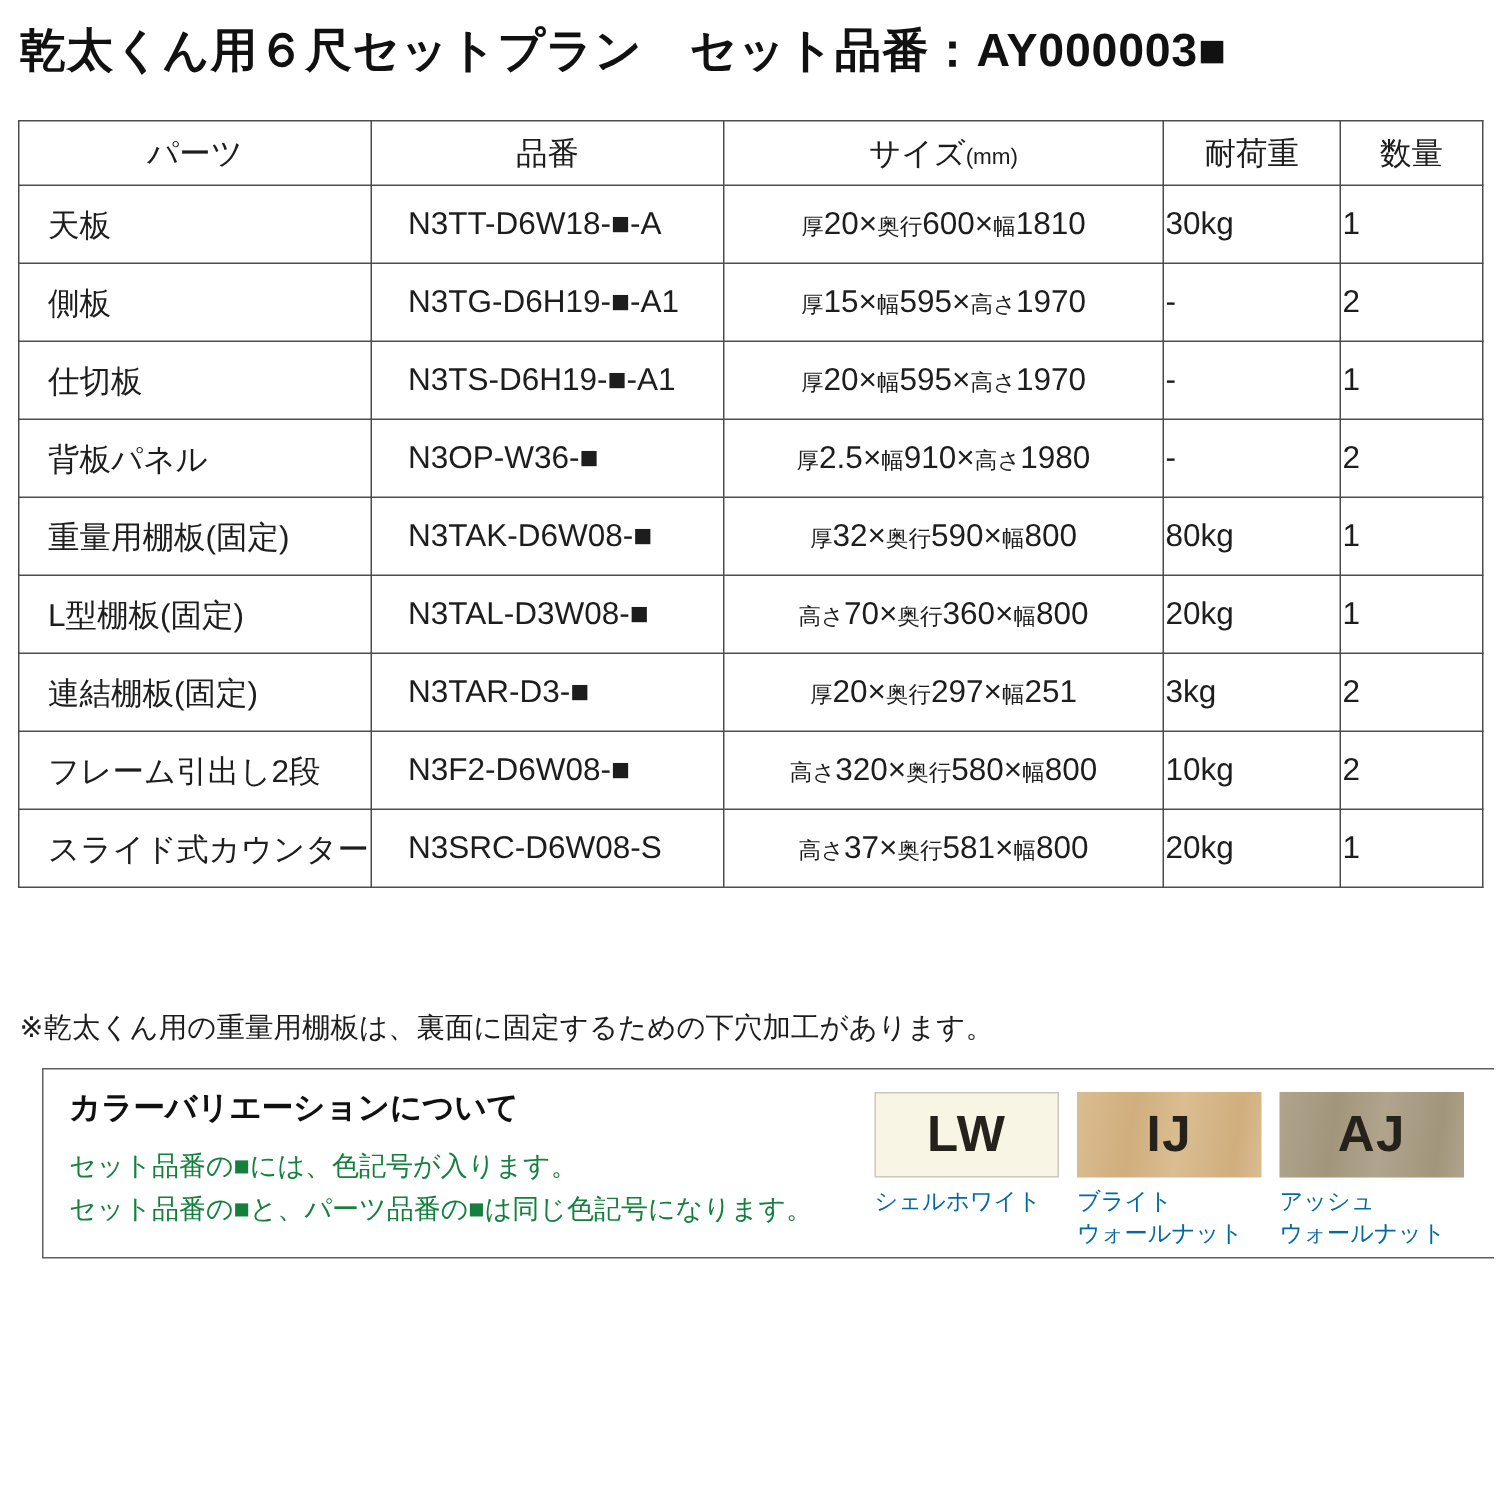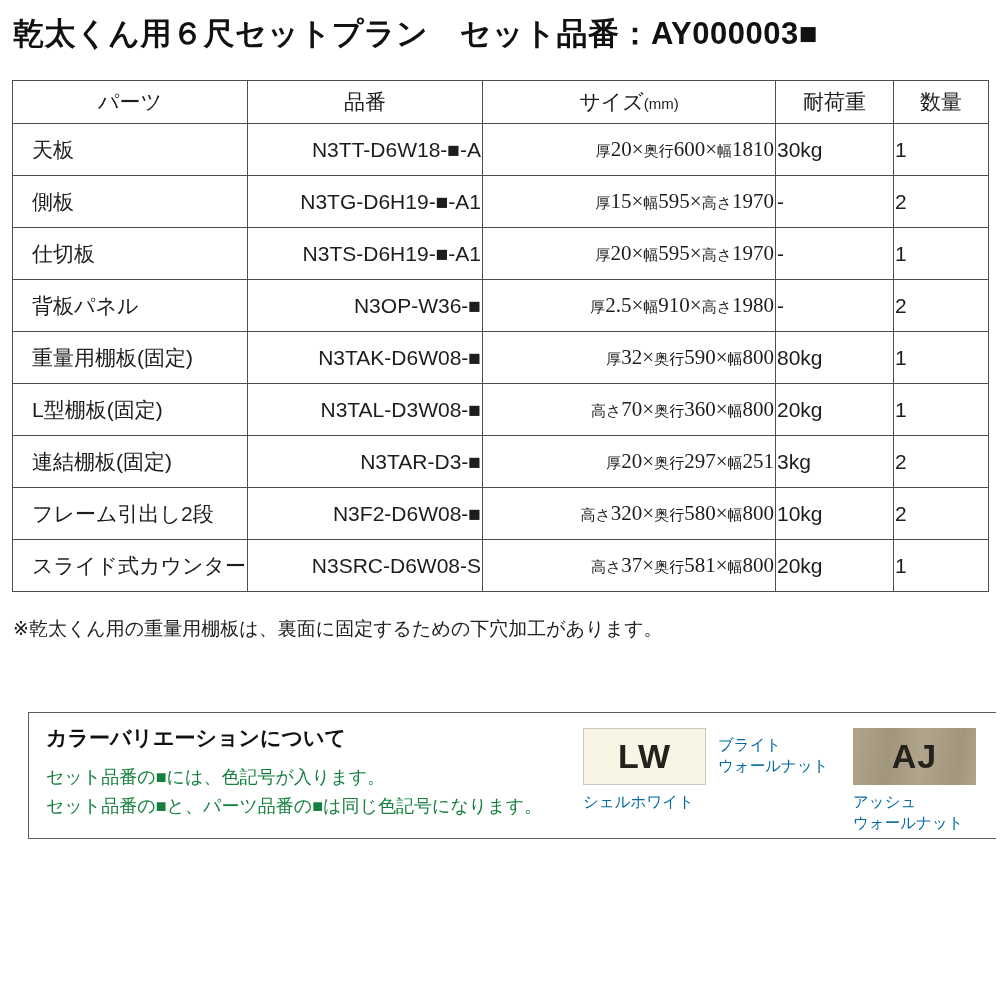--- a/index.html
+++ b/index.html
@@ -27,28 +27,28 @@
     border:1px solid #4d4d4d;
     vertical-align:middle;
     overflow:hidden; white-space:nowrap;
   }
   table.spec th {
     height:40px; font-size:21px; font-weight:400; text-align:center; color:#1d1d1d;border-radius:11px;
   }
   table.spec td { height:49px; font-size:21px; }
   th .unit { font-size:15px; }
   td.c-parts { text-align:left; padding-left:19px; }
-  td.c-no    { text-align:right; padding-left:24px; font-size:22px; }
-  td.c-size  { text-align:right; font-size:22px;font-family:Liberation Serif, serif; }
+  td.c-no    { text-align:left; padding-left:24px; font-size:22px; }
+  td.c-size  { text-align:center; font-size:22px; }
   td.c-size .szk { font-size:15px; }
   td.c-load, td.c-qty { text-align:left; }
 
   
   .footnote {
-    position:absolute; left:13px; top:616px; margin:0;
+    position:absolute; left:13px; top:672px; margin:0;
     font-size:19px; color:#1d1d1d; white-space:nowrap;
   }
 
   
   .color-box {
     position:absolute; left:28px; top:712px; width:974px; height:127px;
     border:1px solid #5e5e5e; box-sizing:border-box;
     display:flex; 
   }
   .color-text { flex:1 1 auto; padding:11px 0 0 17px; }
@@ -166,20 +166,23 @@
       <p>セット品番の■と、パーツ品番の■は同じ色記号になります。</p>
     </div>
     <div class="swatches">
         <div class="swatch">
     <div class="chip" style="background: rgb(248, 245, 229); border: 1px solid rgb(201, 201, 194);">
       <span class="code">LW</span>
     </div>
     <div class="sw-label">シェルホワイト</div>
   </div>
         <div class="swatch">
+    <div class="chip" style="background: linear-gradient(98deg, rgb(218, 189, 145) 0%, rgb(208, 174, 125) 30%, rgb(218, 189, 145) 55%, rgb(208, 174, 125) 85%, rgb(218, 189, 145) 100%);">
+      <span class="code">IJ</span>
+    </div>
     <div class="sw-label">ブライト<br>ウォールナット</div>
   </div>
         <div class="swatch">
     <div class="chip" style="background: linear-gradient(98deg, rgb(176, 164, 141) 0%, rgb(161, 149, 123) 30%, rgb(176, 164, 141) 55%, rgb(161, 149, 123) 85%, rgb(176, 164, 141) 100%);">
       <span class="code">AJ</span>
     </div>
     <div class="sw-label">アッシュ<br>ウォールナット</div>
   </div>
       </div>
   </div>

